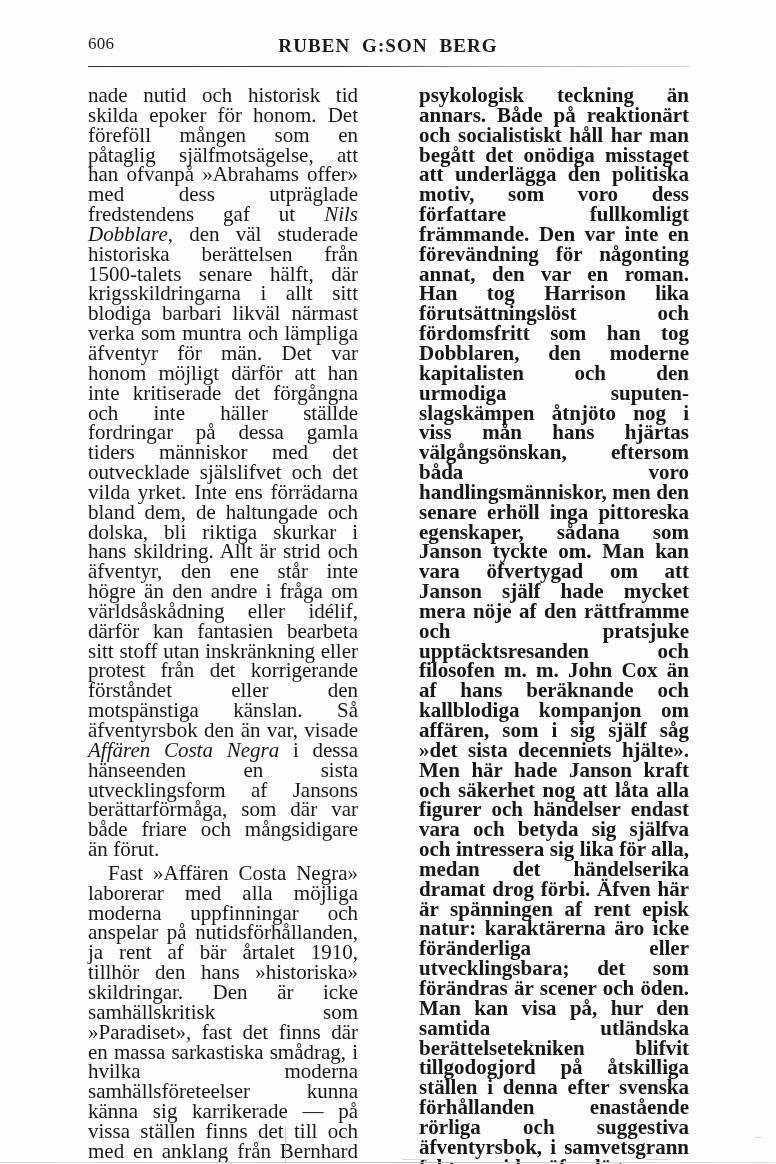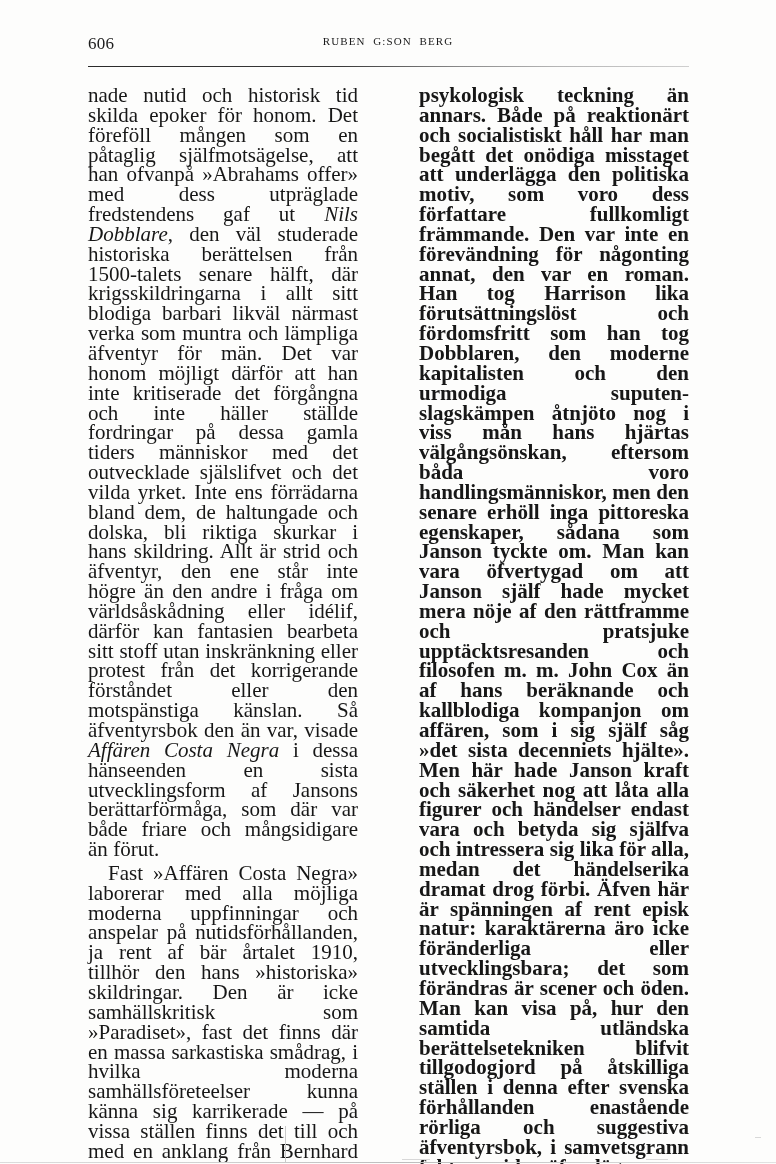--- a/index.html
+++ b/index.html
@@ -37,24 +37,25 @@
     font-size: 17px;
     letter-spacing: 0.3px;
     color: #1d1d1d;
   }
   .head-title {
     position: absolute;
     left: 0;
     right: 0;
     top: 1px;
     text-align: center;
-    font-size: 11px;
+    font-size: 19px;
     letter-spacing: 1.1px;
     color: #1a1a1a;
     white-space: pre;
+    font-weight: bold;
   }
   .head-rule {
     position: absolute;
     left: 88px;
     top: 66px;
     width: 601px;
     height: 1px;
     background: linear-gradient(to right,
         #2a2a2a 0%, #3a3a3a 42%, #8a8a8a 62%,
         #b5b5b5 78%, #cfcfcf 100%);

